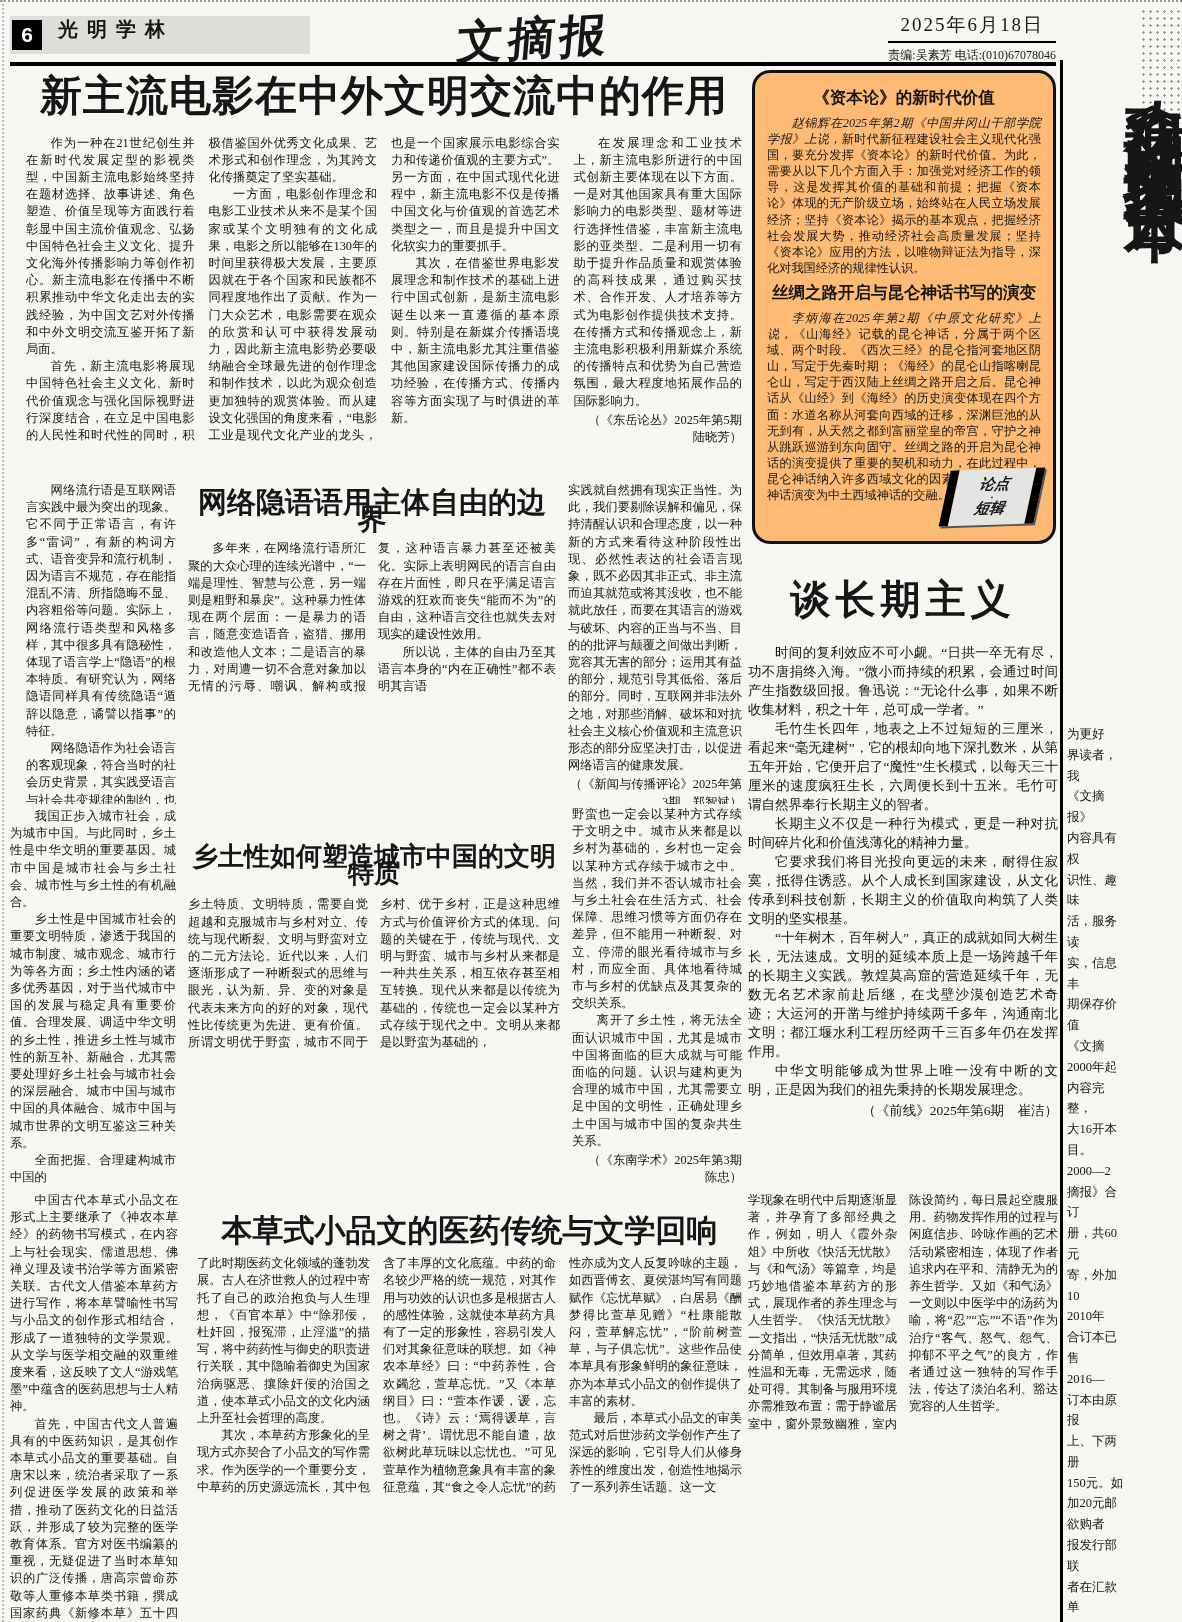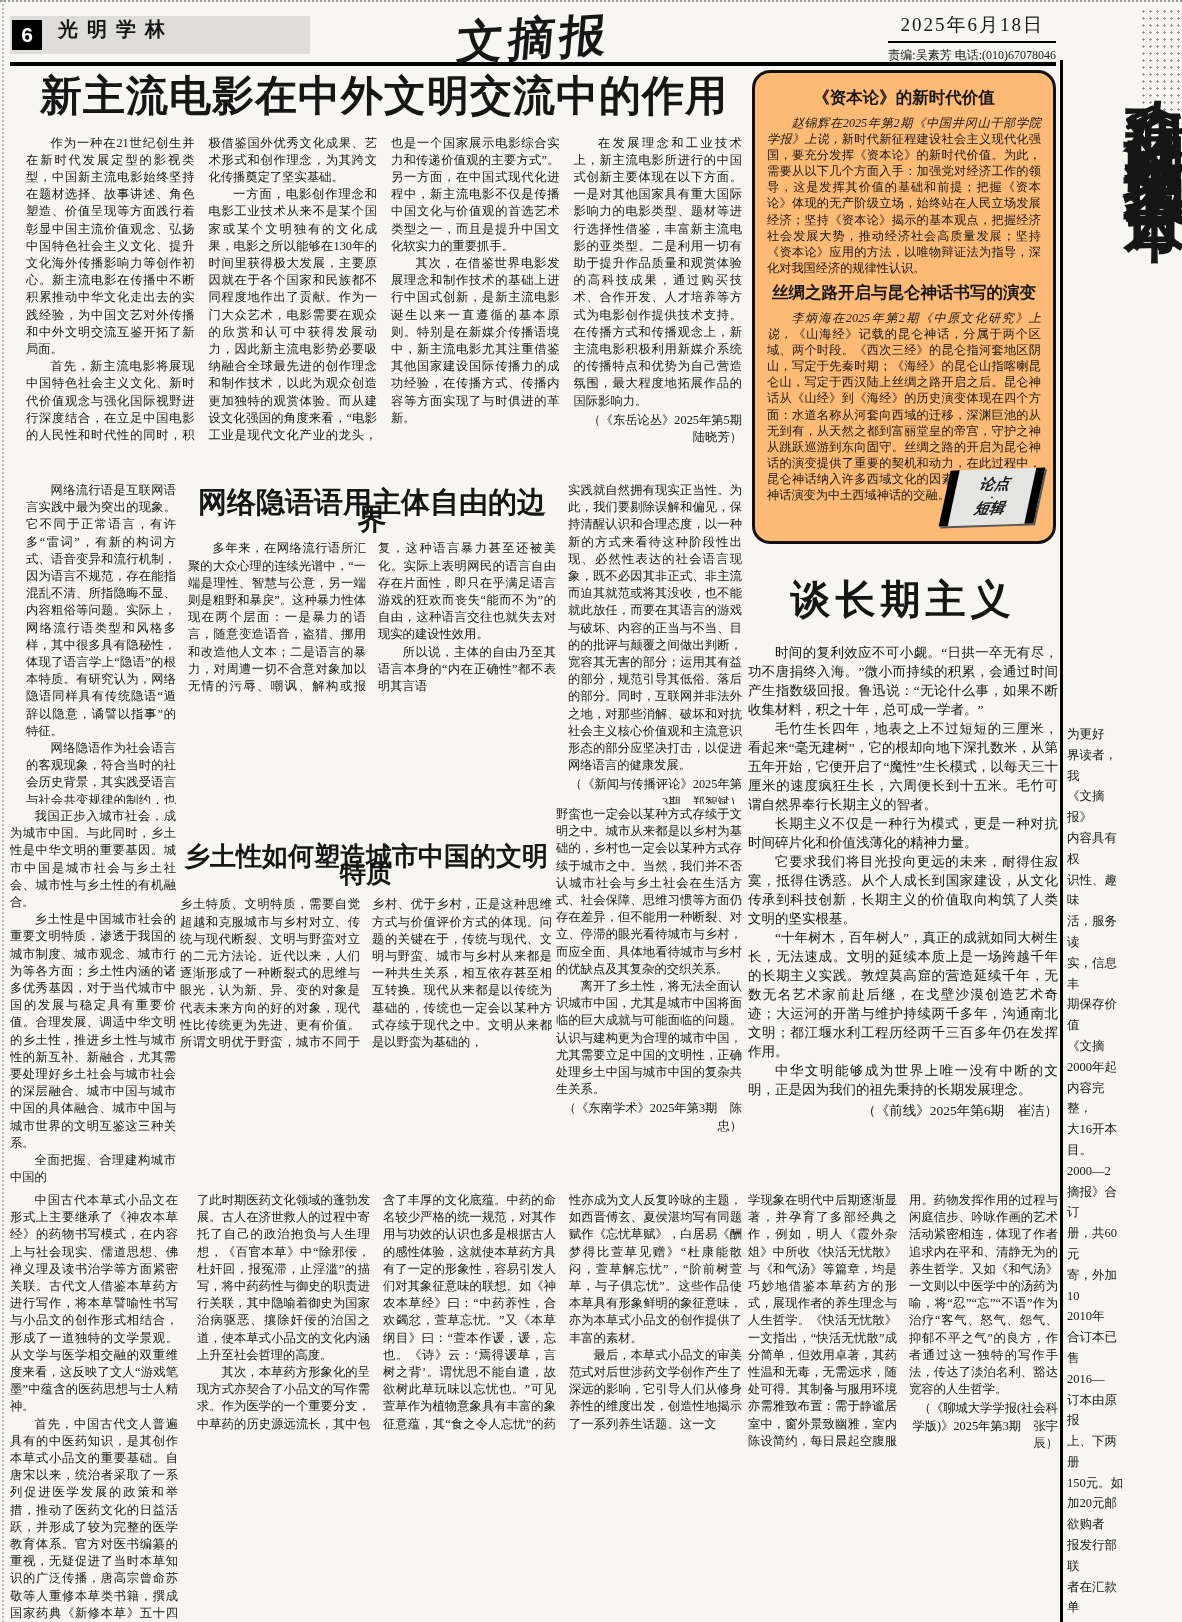--- a/index.html
+++ b/index.html
@@ -33,21 +33,21 @@
 
   
   .a2{position:absolute;left:26px;top:482px;width:716px;height:322px;display:flex;gap:12px;overflow:hidden;}
   .a2-intro{width:150px;flex:none;overflow:hidden;}
   .a2-mid{width:368px;flex:none;}
   .a2-mid .t{font-size:29px;font-weight:bold;text-align:center;margin:0;padding:12px 0 12px;}
   .a2-mid .body{column-count:2;column-gap:12px;height:246px;overflow:hidden;}
   .a2-cont{flex:1;overflow:hidden;}
 
   
-  .a3{position:absolute;left:10px;top:806px;width:732px;height:380px;display:flex;gap:4px;overflow:hidden;}
+  .a3{position:absolute;left:10px;top:806px;width:732px;height:380px;display:flex;gap:12px;overflow:hidden;}
   .a3-intro{width:166px;flex:none;padding-top:2px;overflow:hidden;}
   .a3-mid{width:372px;flex:none;}
   .a3-mid .t{font-size:26px;font-weight:bold;text-align:center;margin:0;padding:42px 0 14px;}
   .a3-mid .body{overflow:hidden;}
   .a3-cont{flex:1;overflow:hidden;}
 
   
   .a4{position:absolute;left:10px;top:1192px;width:732px;height:430px;display:flex;gap:19px;overflow:hidden;}
   .a4-intro{width:168px;flex:none;overflow:hidden;}
   .a4-rest{flex:1;}
@@ -148,30 +148,30 @@
       <p class="cit">（《东南学术》2025年第3期　陈忠）</p>
     </div>
   </div>
 
   <div class="a4 bodytxt">
     <div class="a4-intro">
       <p class="para">中国古代本草式小品文在形式上主要继承了《神农本草经》的药物书写模式，在内容上与社会现实、儒道思想、佛禅义理及读书治学等方面紧密关联。古代文人借鉴本草药方进行写作，将本草譬喻性书写与小品文的创作形式相结合，形成了一道独特的文学景观。从文学与医学相交融的双重维度来看，这反映了文人“游戏笔墨”中蕴含的医药思想与士人精神。</p>
       <p class="para">首先，中国古代文人普遍具有的中医药知识，是其创作本草式小品文的重要基础。自唐宋以来，统治者采取了一系列促进医学发展的政策和举措，推动了医药文化的日益活跃，并形成了较为完整的医学教育体系。官方对医书编纂的重视，无疑促进了当时本草知识的广泛传播，唐高宗曾命苏敬等人重修本草类书籍，撰成国家药典《新修本草》五十四卷，又有《外台秘要》《备急千金要方》《千金翼方》等大型医书的问世，进一步反映</p>
     </div>
     <div class="a4-rest">
+      <h2 class="t">本草式小品文的医药传统与文学回响</h2>
       <div class="body">
         <p class="para" style="text-indent:0;">了此时期医药文化领域的蓬勃发展。古人在济世救人的过程中寄托了自己的政治抱负与人生理想，《百官本草》中“除邪佞，杜奸回，报冤滞，止淫滥”的描写，将中药药性与御史的职责进行关联，其中隐喻着御史为国家治病驱恶、攘除奸佞的治国之道，使本草式小品文的文化内涵上升至社会哲理的高度。</p>
         <p class="para">其次，本草药方形象化的呈现方式亦契合了小品文的写作需求。作为医学的一个重要分支，中草药的历史源远流长，其中包含了丰厚的文化底蕴。中药的命名较少严格的统一规范，对其作用与功效的认识也多是根据古人的感性体验，这就使本草药方具有了一定的形象性，容易引发人们对其象征意味的联想。如《神农本草经》曰：“中药养性，合欢蠲忿，萱草忘忧。”又《本草纲目》曰：“萱本作谖，谖，忘也。《诗》云：‘焉得谖草，言树之背’。谓忧思不能自遣，故欲树此草玩味以忘忧也。”可见萱草作为植物意象具有丰富的象征意蕴，其“食之令人忘忧”的药性亦成为文人反复吟咏的主题，如西晋傅玄、夏侯湛均写有同题赋作《忘忧草赋》，白居易《酬梦得比萱草见赠》“杜康能散闷，萱草解忘忧”，“阶前树萱草，与子俱忘忧”。这些作品使本草具有形象鲜明的象征意味，亦为本草式小品文的创作提供了丰富的素材。</p>
         <p class="para">最后，本草式小品文的审美范式对后世涉药文学创作产生了深远的影响，它引导人们从修身养性的维度出发，创造性地揭示了一系列养生话题。这一文</p>
       </div>
     </div>
   </div>
   <div class="a4c bodytxt">
     <p class="para" style="text-indent:0;">学现象在明代中后期逐渐显著，并孕育了多部经典之作，例如，明人《霞外杂俎》中所收《快活无忧散》与《和气汤》等篇章，均是巧妙地借鉴本草药方的形式，展现作者的养生理念与人生哲学。《快活无忧散》一文指出，“快活无忧散”成分简单，但效用卓著，其药性温和无毒，无需远求，随处可得。其制备与服用环境亦需雅致布置：需于静谧居室中，窗外景致幽雅，室内陈设简约，每日晨起空腹服用。药物发挥作用的过程与闲庭信步、吟咏作画的艺术活动紧密相连，体现了作者追求内在平和、清静无为的养生哲学。又如《和气汤》一文则以中医学中的汤药为喻，将“忍”“忘”“不语”作为治疗“客气、怒气、怨气、抑郁不平之气”的良方，作者通过这一独特的写作手法，传达了淡泊名利、豁达宽容的人生哲学。</p>
-    <p class="cit">（《聊城大学学报(社会科学版)》2025年第3期　张宇辰）</p>
   </div>
 
   <div class="box">
     <div class="bt">《资本论》的新时代价值</div>
     <p class="para bp"><span class="lead">赵锦辉在2025年第2期《中国井冈山干部学院学报》上说，</span><span>新时代新征程建设社会主义现代化强国，要充分发挥《资本论》的新时代价值。为此，需要从以下几个方面入手：加强党对经济工作的领导，这是发挥其价值的基础和前提；把握《资本论》体现的无产阶级立场，始终站在人民立场发展经济；坚持《资本论》揭示的基本观点，把握经济社会发展大势，推动经济社会高质量发展；坚持《资本论》应用的方法，以唯物辩证法为指导，深化对我国经济的规律性认识。</span></p>
     <div class="bt">丝绸之路开启与昆仑神话书写的演变</div>
     <p class="para bp"><span class="lead">李炳海在2025年第2期《中原文化研究》上说，</span><span>《山海经》记载的昆仑神话，分属于两个区域、两个时段。《西次三经》的昆仑指河套地区阴山，写定于先秦时期；《海经》的昆仑山指喀喇昆仑山，写定于西汉陆上丝绸之路开启之后。昆仑神话从《山经》到《海经》的历史演变体现在四个方面：水道名称从河套向西域的迁移，深渊巨池的从无到有，从天然之都到富丽堂皇的帝宫，守护之神从跳跃巡游到东向固守。丝绸之路的开启为昆仑神话的演变提供了重要的契机和动力，在此过程中，昆仑神话纳入许多西域文化的因素，由纯粹的中土神话演变为中土西域神话的交融。</span></p>
     <div class="badge">
       <span>论点</span>
       <span class="dot">·</span>

